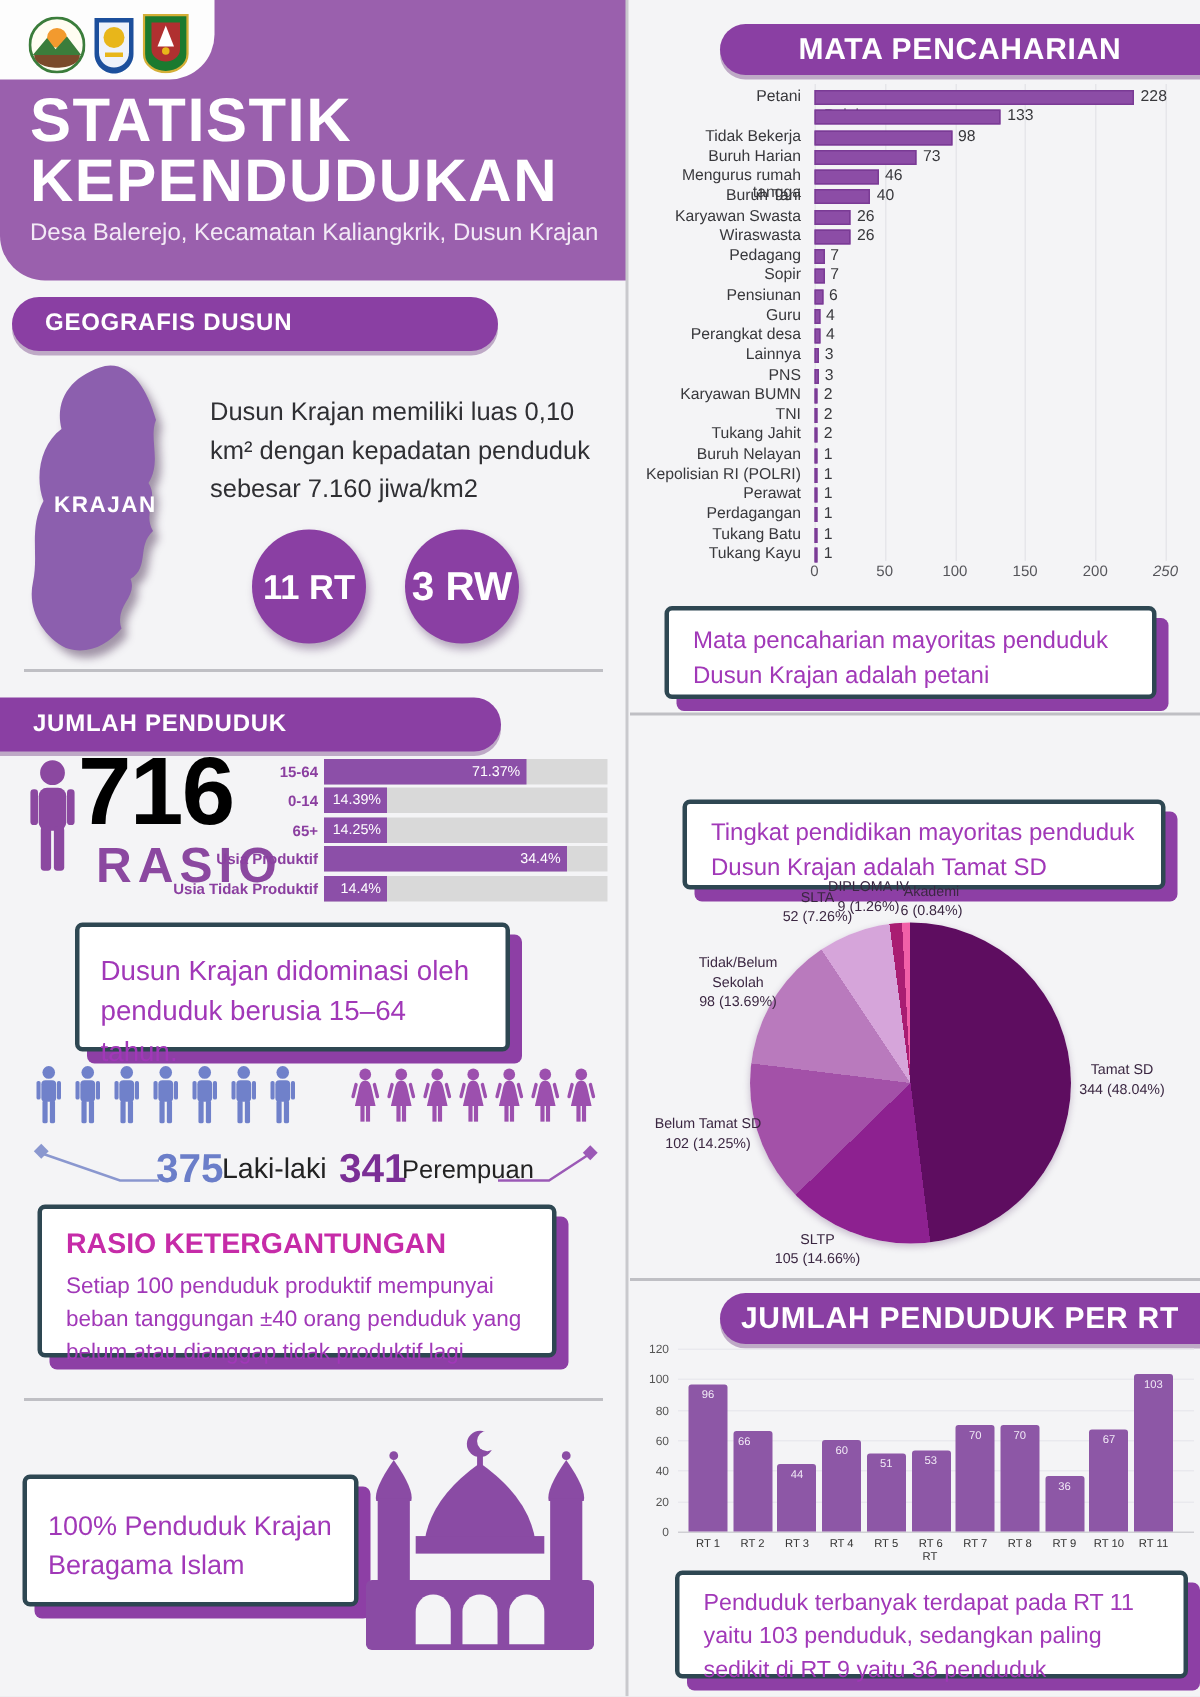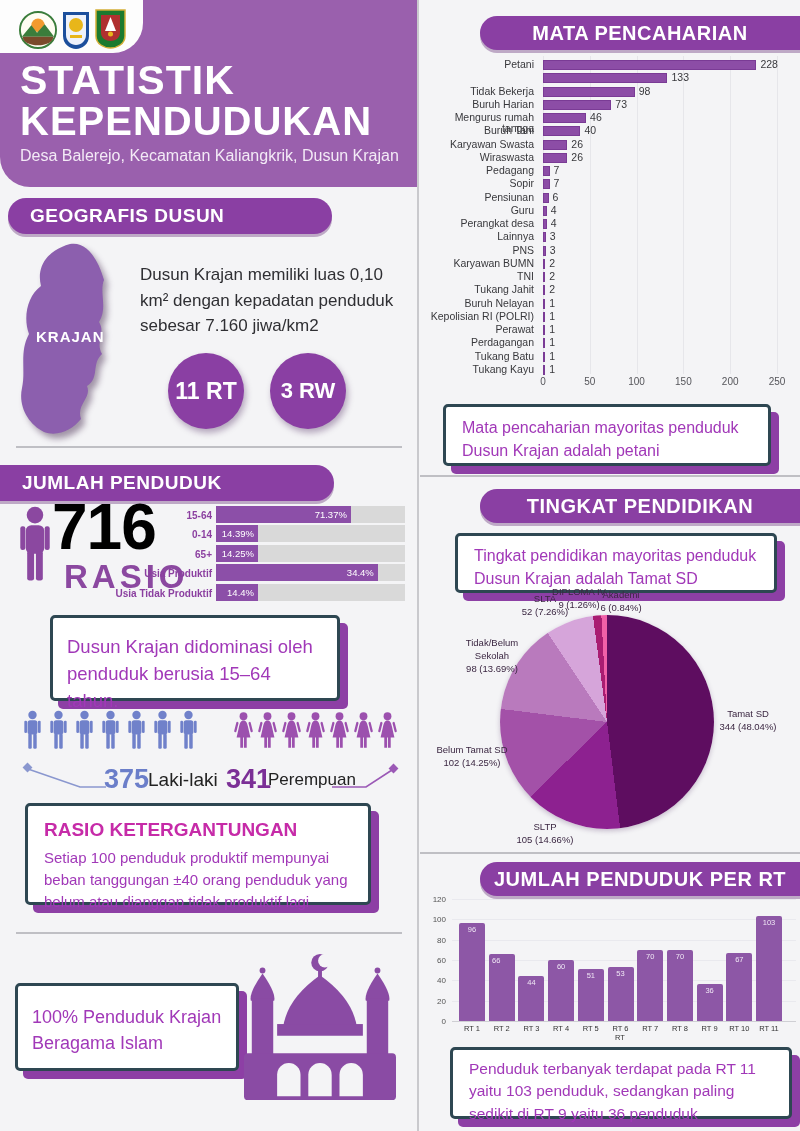--- a/index.html
+++ b/index.html
@@ -7,21 +7,21 @@
   .abs{position:absolute;}
   
   .header-block{left:0;top:0;width:418px;height:187px;background:#9a60ad;border-bottom-left-radius:30px;}
   .logo-panel{left:0;top:0;width:143px;height:53px;background:#fdfdfd;border-radius:0 0 30px 0;}
   .title{left:20px;color:#fff;font-weight:700;letter-spacing:1px;line-height:1.0;}
   .title1{top:60px;font-size:41px;}
   .title2{top:101px;font-size:40px;}
   .subtitle{left:20px;top:147px;color:#f3eaf6;font-size:16px;}
   
   .pill{background:#8a3fa3;color:#fff;font-weight:700;display:flex;align-items:center;box-shadow:0 3px 0 rgba(90,30,110,.35);}
-  .pill-left{border-radius:20px;padding-left:22px;font-size:19px;letter-spacing:.5px;align-items:center;}
+  .pill-left{border-radius:20px;padding-left:22px;font-size:16px;letter-spacing:.5px;align-items:center;}
   .pill-right{border-radius:20px 0 0 20px;justify-content:center;font-size:20px;letter-spacing:.5px;}
   .divider{background:#bfbfc4;height:2px;}
   .col-divider{left:417px;top:0;width:2px;height:1131px;background:#c9c9cd;}
   
   .note-box{background:#fff;border:3px solid #2e4752;border-radius:5px;box-shadow:8px 8px 0 #8d3fa5;}
   .note-text{color:#a138b8;line-height:1.45;}
   
   .geo-desc{left:140px;top:262px;width:262px;font-size:17px;color:#2f2f33;line-height:1.5;}
   .badge{border-radius:50%;background:#8a3fa3;color:#fff;font-weight:700;display:flex;align-items:center;justify-content:center;box-shadow:2px 4px 6px rgba(60,20,80,.35);}
   .krajan-label{color:#fff;font-weight:700;font-size:15px;letter-spacing:1px;}
@@ -93,21 +93,21 @@
   <div class="abs" style="left:8px;top:240px;">
     <svg width="130" height="200" viewBox="0 0 130 200" style="filter:drop-shadow(4px 5px 3px rgba(60,30,70,.45));">
       <path fill="#8c5fae" d="M62,4 C40,10 28,26 33,46 C19,56 15,78 21,94 C11,112 18,130 14,148 C10,166 20,184 36,192 C50,197 64,190 73,179 C68,164 84,158 79,146 C92,138 83,124 94,114 C87,102 98,93 91,82 C100,68 91,52 96,40 C90,18 78,1 62,4 Z"></path>
     </svg>
     <div class="abs krajan-label" style="left:28px;top:88px;">KRAJAN</div>
   </div>
 
   <div class="abs geo-desc">Dusun Krajan memiliki luas 0,10 km²  dengan kepadatan penduduk sebesar 7.160 jiwa/km2</div>
 
   <div class="abs badge" style="left:168px;top:353px;width:76px;height:76px;font-size:23px;">11 RT</div>
-  <div class="abs badge" style="left:270px;top:353px;width:76px;height:76px;font-size:22px;">3 RW</div>
+  <div class="abs badge" style="left:270px;top:353px;width:76px;height:76px;font-size:27px;">3 RW</div>
 
   <div class="abs divider" style="left:16px;top:446px;width:386px;"></div>
 
   <div class="abs pill pill-left" style="left:0;top:465px;width:312px;height:36px;border-top-left-radius:0;border-bottom-left-radius:0;">
     <span>JUMLAH PENDUDUK</span>
   </div>
 
   <div class="abs" style="left:12px;top:502px;">
     <svg width="46" height="98" viewBox="0 0 100 200" fill="#8b48a0">
       <circle cx="50" cy="22" r="18"></circle>
@@ -318,21 +318,21 @@
       <div class="tick" style="left: 111px; top: 322px; width: 24px; text-align: center;">0</div>
       <div class="grid-v" style="left: 169.8px; top: 2px; height: 318px;"></div>
       <div class="tick" style="left: 157.8px; top: 322px; width: 24px; text-align: center;">50</div>
       <div class="grid-v" style="left: 216.6px; top: 2px; height: 318px;"></div>
       <div class="tick" style="left: 204.6px; top: 322px; width: 24px; text-align: center;">100</div>
       <div class="grid-v" style="left: 263.4px; top: 2px; height: 318px;"></div>
       <div class="tick" style="left: 251.4px; top: 322px; width: 24px; text-align: center;">150</div>
       <div class="grid-v" style="left: 310.2px; top: 2px; height: 318px;"></div>
       <div class="tick" style="left: 298.2px; top: 322px; width: 24px; text-align: center;">200</div>
       <div class="grid-v" style="left: 357px; top: 2px; height: 318px;"></div>
-      <div class="tick" style="left: 345px; top: 322px; width: 24px; text-align: center;">250</div>
+      <div class="tick" style="left: 345px; top: 322px; width: 24px; text-align: center; font-style: italic;">250</div>
       <div class="occ-cat" style="top: 5px;">Petani</div>
       <div class="occ-bar" style="left: 123px; top: 6px; width: 213.408px;"></div>
       <div class="occ-val" style="left: 340.408px; top: 5px;">228</div>
       <div class="occ-cat" style="top: 18.25px; padding-left: 48px;">Pelajar</div>
       <div class="occ-bar" style="left: 123px; top: 19.25px; width: 124.488px;"></div>
       <div class="occ-val" style="left: 251.488px; top: 18.25px;">133</div>
       <div class="occ-cat" style="top: 31.5px;">Tidak Bekerja</div>
       <div class="occ-bar" style="left: 123px; top: 32.5px; width: 91.728px;"></div>
       <div class="occ-val" style="left: 218.728px; top: 31.5px;">98</div>
       <div class="occ-cat" style="top: 44.75px;">Buruh Harian</div>
@@ -399,23 +399,20 @@
       <div class="occ-bar" style="left: 123px; top: 310.75px; width: 2.2px;"></div>
       <div class="occ-val" style="left: 129.2px; top: 309.75px;">1</div>
     </div>
 
   <div class="abs note-box" style="left:443px;top:404px;width:322px;height:56px;">
     <div class="note-text" style="margin:9px 16px 0 16px;font-size:16px;">Mata pencaharian mayoritas penduduk Dusun Krajan adalah petani</div>
   </div>
 
   <div class="abs divider" style="left:420px;top:475px;width:380px;"></div>
 
-  <div class="abs pill pill-right" style="left:480px;top:489px;width:320px;height:34px;">
-    <span>TINGKAT PENDIDIKAN</span>
-  </div>
 
   <div class="abs note-box" style="left:455px;top:533px;width:316px;height:54px;">
     <div class="note-text" style="margin:8px 16px 0 16px;font-size:16px;">Tingkat pendidikan mayoritas penduduk Dusun Krajan adalah Tamat SD</div>
   </div>
 
   <div class="abs" id="edu-pie" style="left: 500px; top: 615px; width: 214px; height: 214px; border-radius: 50%; background: conic-gradient(rgb(94, 13, 96) 0%, rgb(94, 13, 96) 48.04%, rgb(141, 33, 144) 48.04%, rgb(141, 33, 144) 62.7%, rgb(163, 81, 168) 62.7%, rgb(163, 81, 168) 76.95%, rgb(185, 122, 189) 76.95%, rgb(185, 122, 189) 90.64%, rgb(214, 165, 218) 90.64%, rgb(214, 165, 218) 97.9%, rgb(169, 29, 114) 97.9%, rgb(169, 29, 114) 99.16%, rgb(241, 96, 168) 99.16%, rgb(241, 96, 168) 100%); box-shadow: rgba(60, 20, 80, 0.25) 0px 2px 5px;"></div>
   <div class="abs" id="edu-pie-labels">
       <div class="pie-label" style="left: 748px; top: 721px;">Tamat SD
 344 (48.04%)</div>
       <div class="pie-label" style="left: 545px; top: 834px;">SLTP

